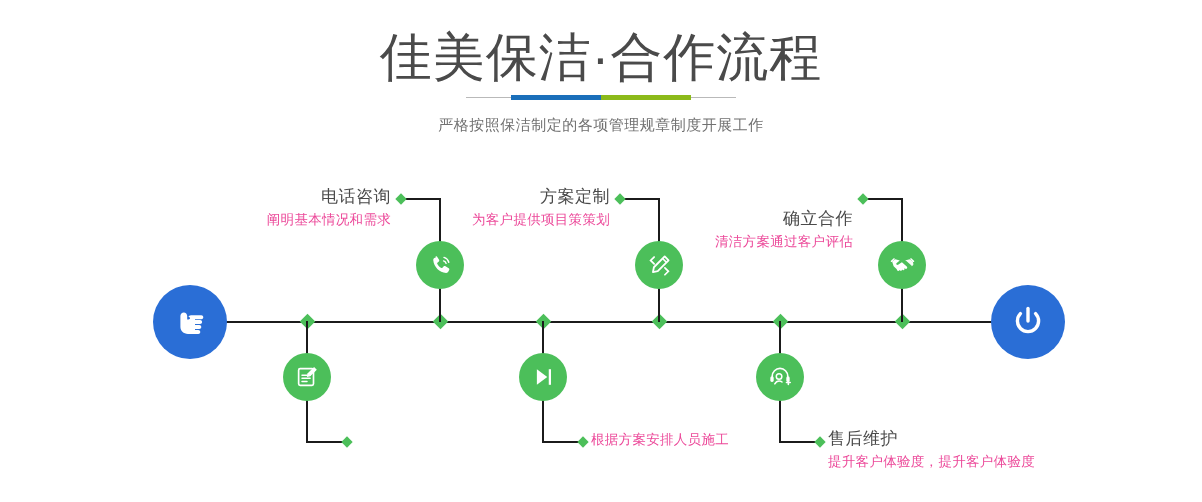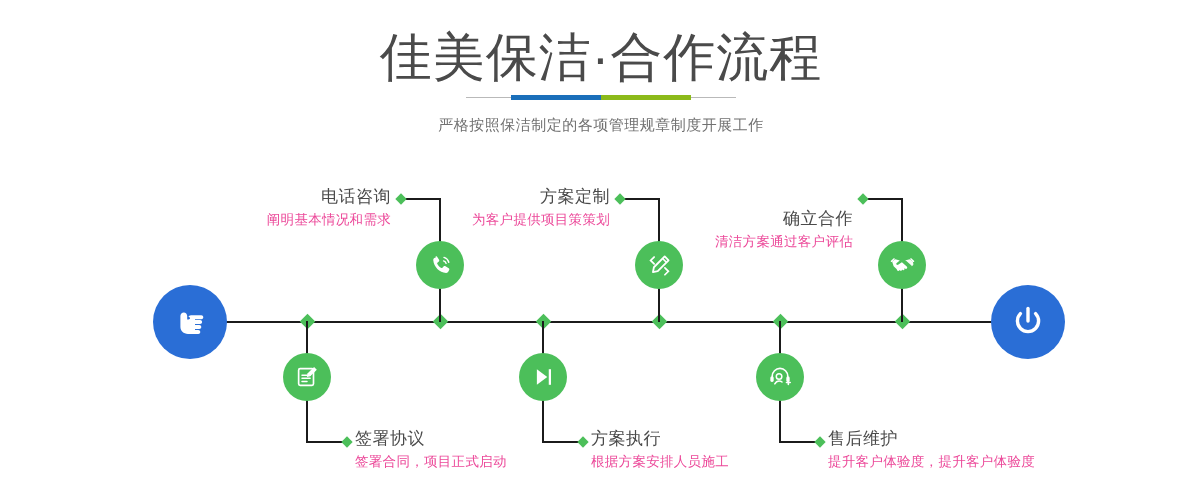--- a/index.html
+++ b/index.html
@@ -235,24 +235,20 @@
       <span>
         <svg width="26" height="26" viewBox="0 0 28 28" aria-hidden="true">
           <rect x="5" y="5" width="16" height="18" rx="1.6" fill="none" stroke="#ffffff" stroke-width="1.8"></rect>
           <line x1="8.6" y1="12" x2="17.4" y2="12" stroke="#ffffff" stroke-width="1.6" stroke-linecap="round"></line>
           <line x1="8.6" y1="15.4" x2="17.4" y2="15.4" stroke="#ffffff" stroke-width="1.6" stroke-linecap="round"></line>
           <line x1="8.6" y1="18.8" x2="14" y2="18.8" stroke="#ffffff" stroke-width="1.6" stroke-linecap="round"></line>
           <path fill="#ffffff" d="M21.6 3.2l3 3-7.1 7.1-3.6.6.6-3.6z"></path>
         </svg>
       </span>
     </div>
-    <div class="step-label bottom" style="left:355px; top:428px;">
-      <div class="name">签署协议</div>
-      <div class="desc">签署合同，项目正式启动</div>
-    </div>
 
     <div class="diamond" style="left:654px; top:316px;"></div>
     <div class="branch-v" style="left:658px; top:198px; height:124px;"></div>
     <div class="branch-h" style="left:620px; top:198px; width:40px;"></div>
     <div class="bullet" style="left:616px; top:195px;"></div>
     <div class="bubble" style="left:635px; top:241px;">
       <span>
         <svg width="27" height="27" viewBox="0 0 28 28" aria-hidden="true">
           <path fill="none" stroke="#ffffff" stroke-width="1.9" stroke-linejoin="round" d="M19.4 4.6l4 4-11.2 11.2-5 1 1-5z"></path>
           <line x1="17.2" y1="6.8" x2="21.2" y2="10.8" stroke="#ffffff" stroke-width="1.6"></line>
@@ -272,21 +268,20 @@
     <div class="bullet" style="left:579px; top:438px;"></div>
     <div class="bubble" style="left:519px; top:353px;">
       <span>
         <svg width="26" height="26" viewBox="0 0 28 28" aria-hidden="true">
           <path fill="#ffffff" d="M7.4 5.6l11.2 8.4-11.2 8.4z"></path>
           <rect x="20.2" y="5.6" width="2.4" height="16.8" fill="#ffffff"></rect>
         </svg>
       </span>
     </div>
     <div class="step-label bottom" style="left:591px; top:428px;">
-      <div class="name">方案执行</div>
       <div class="desc">根据方案安排人员施工</div>
     </div>
 
     <div class="diamond" style="left:897px; top:316px;"></div>
     <div class="branch-v" style="left:901px; top:198px; height:124px;"></div>
     <div class="branch-h" style="left:863px; top:198px; width:40px;"></div>
     <div class="bullet" style="left:859px; top:195px;"></div>
     <div class="bubble" style="left:878px; top:241px;">
       <span>
         <svg width="27" height="27" viewBox="0 0 28 28" aria-hidden="true">

